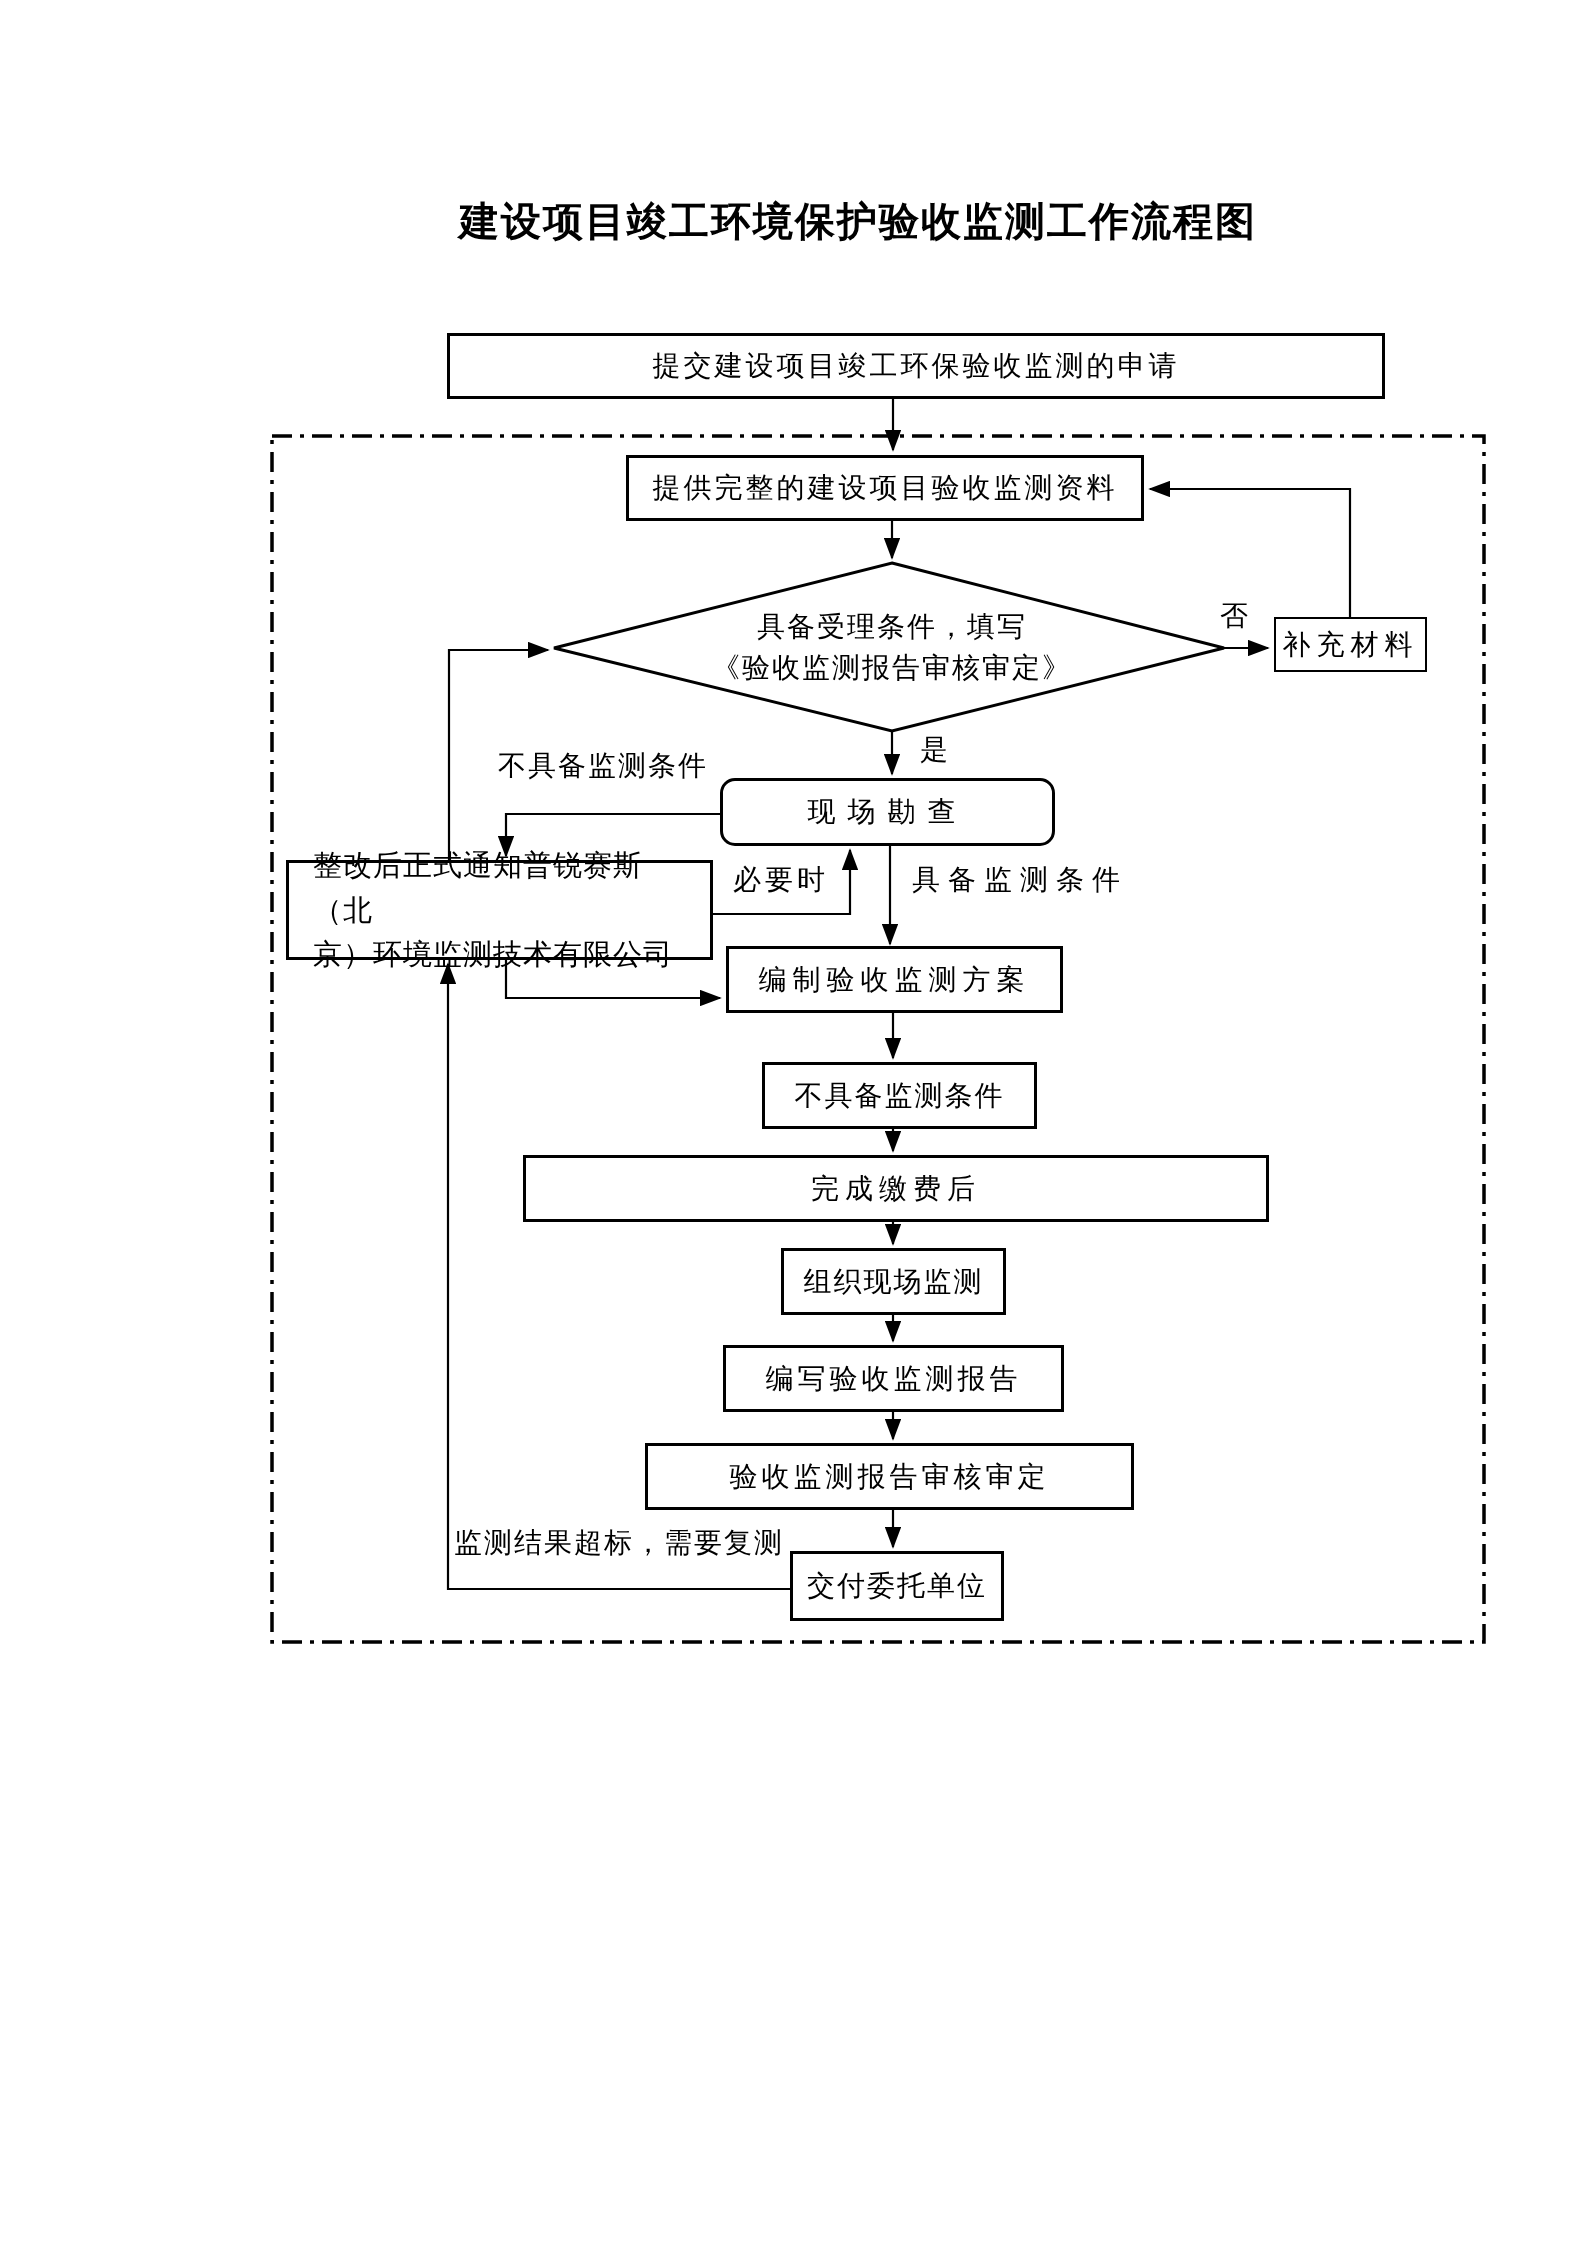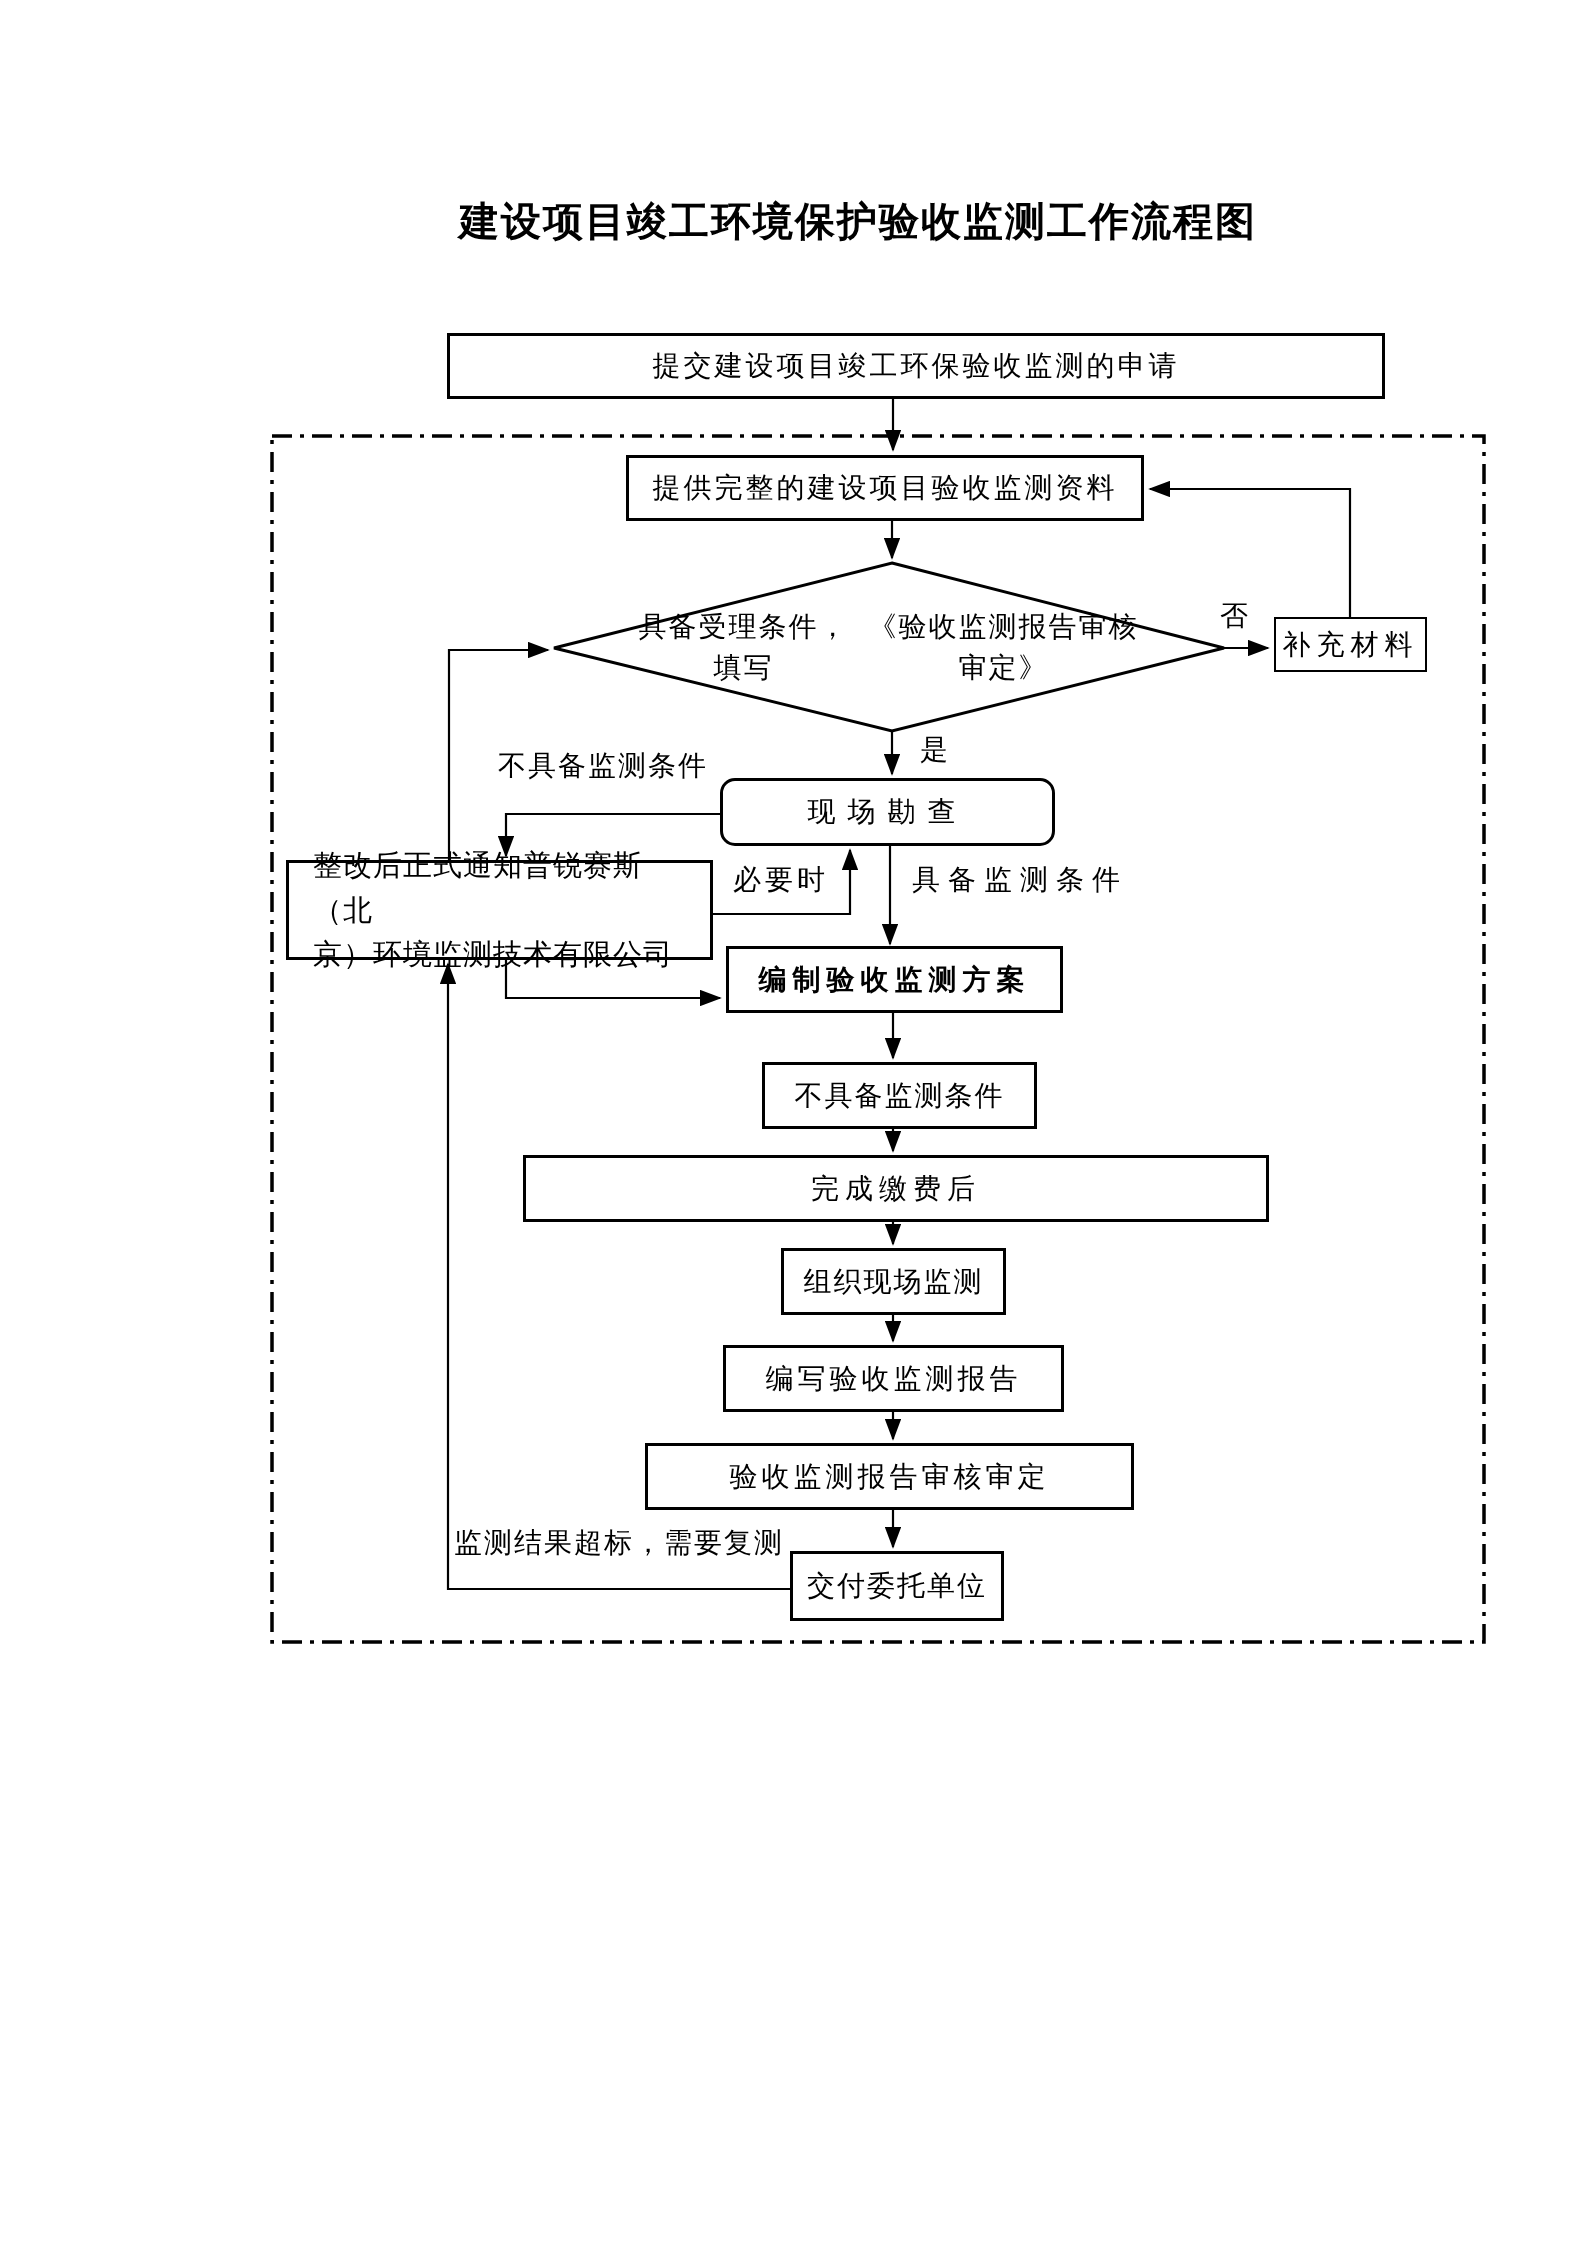--- a/index.html
+++ b/index.html
@@ -48,21 +48,21 @@
     justify-content: center;
     text-align: left;
     padding: 0 24px;
     font-size: 29px;
     letter-spacing: 1px;
     line-height: 1.55;
   }
   .diamond-text {
     position: absolute;
     display: flex;
-    flex-direction: row;
+    flex-direction: column;
     align-items: center;
     justify-content: center;
     text-align: center;
     font-size: 28px;
     letter-spacing: 2px;
     line-height: 1.45;
     background: transparent;
   }
   .edge-label {
     position: absolute;
@@ -125,21 +125,21 @@
 
   <div class="node ls6" style="left:1226px; top:617px; width:153px; height:55px; border-width:2.5px;">补充材料</div>
 
   <div class="node ls12" style="left:672px; top:778px; width:335px; height:68px;">现场勘查</div>
 
   <div class="node two-line" style="left:238px; top:860px; width:427px; height:100px;">
     <span>整改后正式通知普锐赛斯（北</span>
     <span>京）环境监测技术有限公司</span>
   </div>
 
-  <div class="node ls6" style="left:678px; top:946px; width:337px; height:67px;font-weight:bold;">编制验收监测方案</div>
+  <div class="node ls6" style="left:678px; top:946px; width:337px; height:67px;">编制验收监测方案</div>
 
   <div class="node ls2" style="left:714px; top:1062px; width:275px; height:67px;">不具备监测条件</div>
 
   <div class="node ls6" style="left:475px; top:1155px; width:746px; height:67px;">完成缴费后</div>
 
   <div class="node ls2" style="left:733px; top:1248px; width:225px; height:67px;">组织现场监测</div>
 
   <div class="node ls4" style="left:675px; top:1345px; width:341px; height:67px;">编写验收监测报告</div>
 
   <div class="node ls4" style="left:597px; top:1443px; width:489px; height:67px;">验收监测报告审核审定</div>

